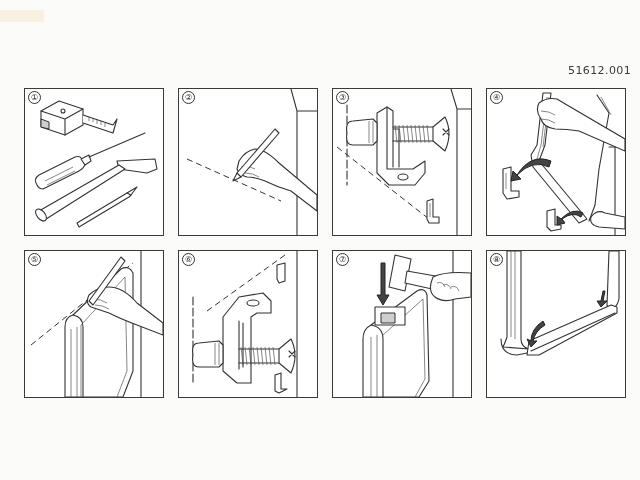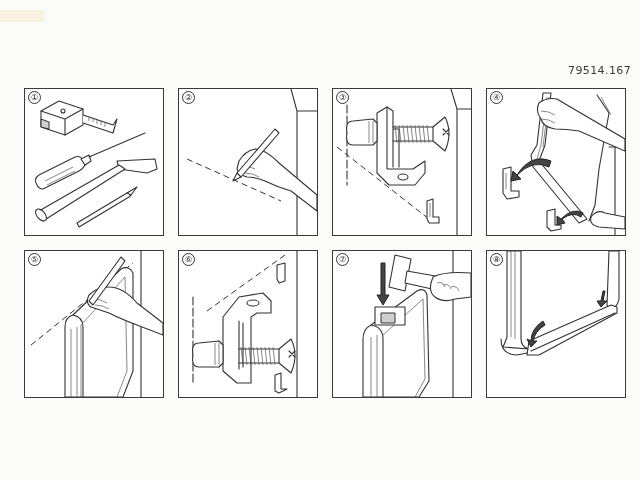--- a/index.html
+++ b/index.html
@@ -21,21 +21,21 @@
   .thin { fill:none; stroke:#555; stroke-width:.7; }
   .dash { fill:none; stroke:#333; stroke-width:1; stroke-dasharray:6 4; }
   .fillw { fill:#fff; stroke:#333; stroke-width:1.1; stroke-linejoin:round; }
   .fillg { fill:#cfcfcf; stroke:#333; stroke-width:1; }
   .fillk { fill:#444; stroke:#222; stroke-width:1; }
 </style>
 </head>
 <body>
 
 <div class="tint"></div>
-<div class="docid">79514.167</div>
+<div class="docid">51612.001</div>
 
 <div class="panel" style="left:24px;top:88px;">
   <span class="step">①</span>
   <svg viewBox="0 0 138 146">
     <g>
       <path class="fillw" d="M16 22 L34 12 L58 20 L58 36 L40 46 L16 38 Z"></path>
       <path class="ln" d="M16 22 L40 30 L58 20 M40 30 L40 46"></path>
       <path class="fillg" d="M16 30 L24 33 L24 40 L16 38Z"></path>
       <circle class="ln" cx="38" cy="22" r="2"></circle>
       <path class="fillw" d="M58 26 L88 36 L92 30 L88 44 L58 34"></path>

